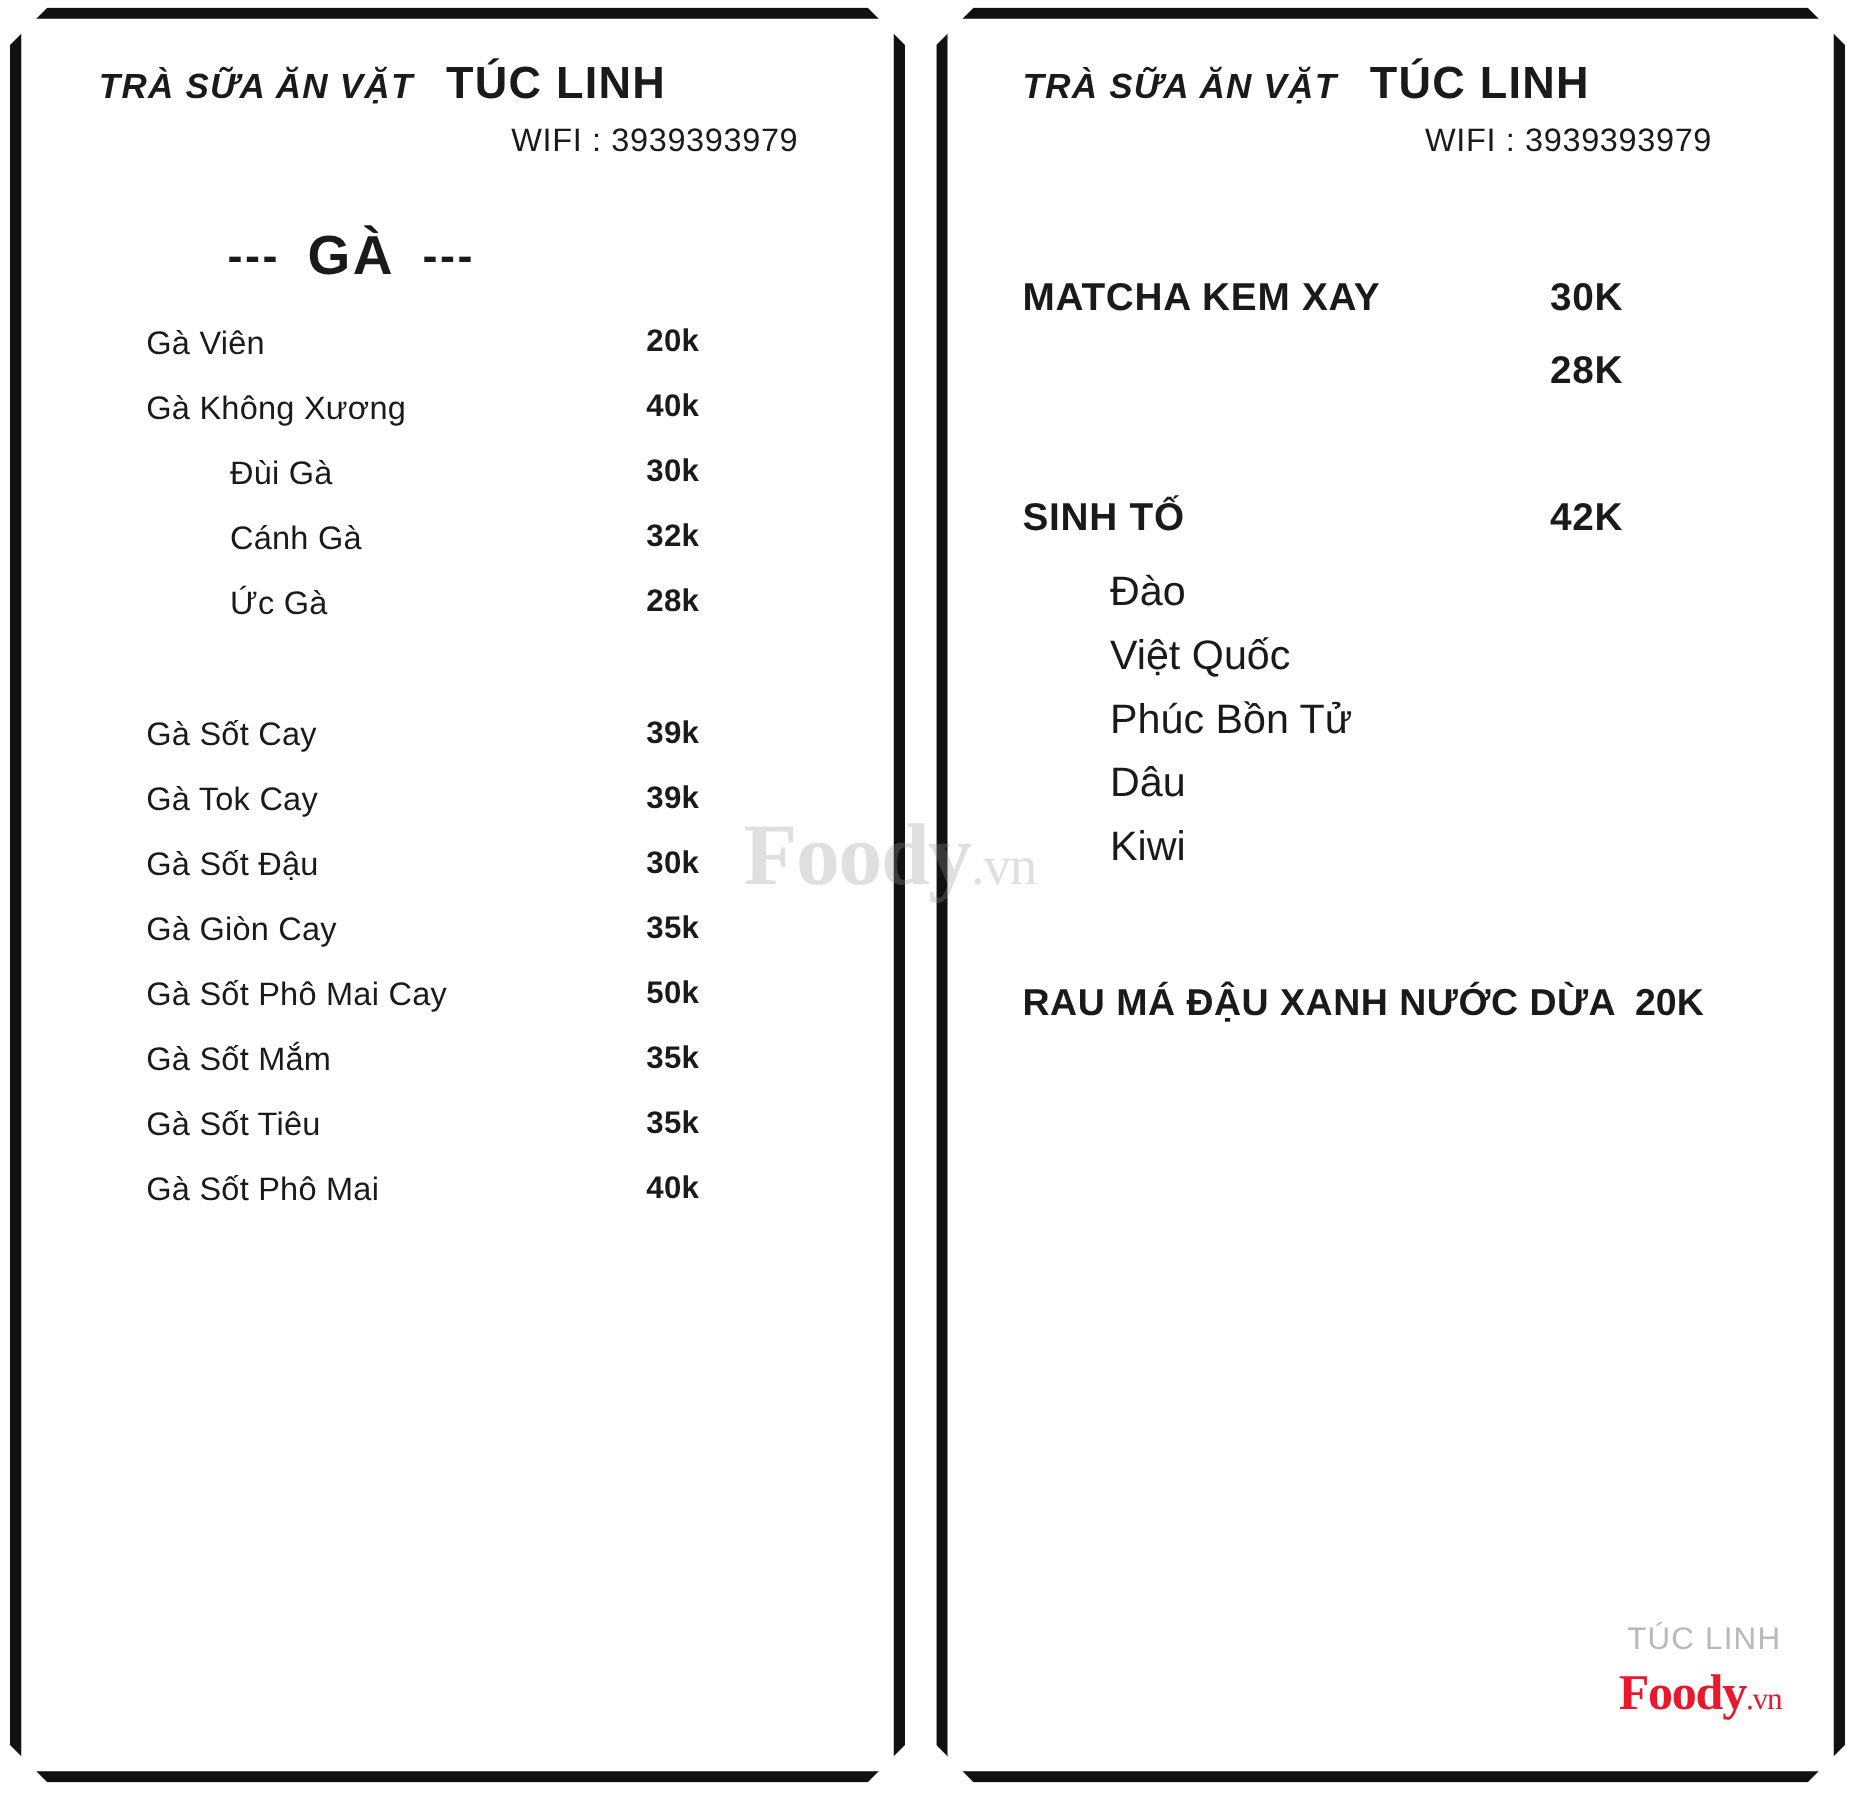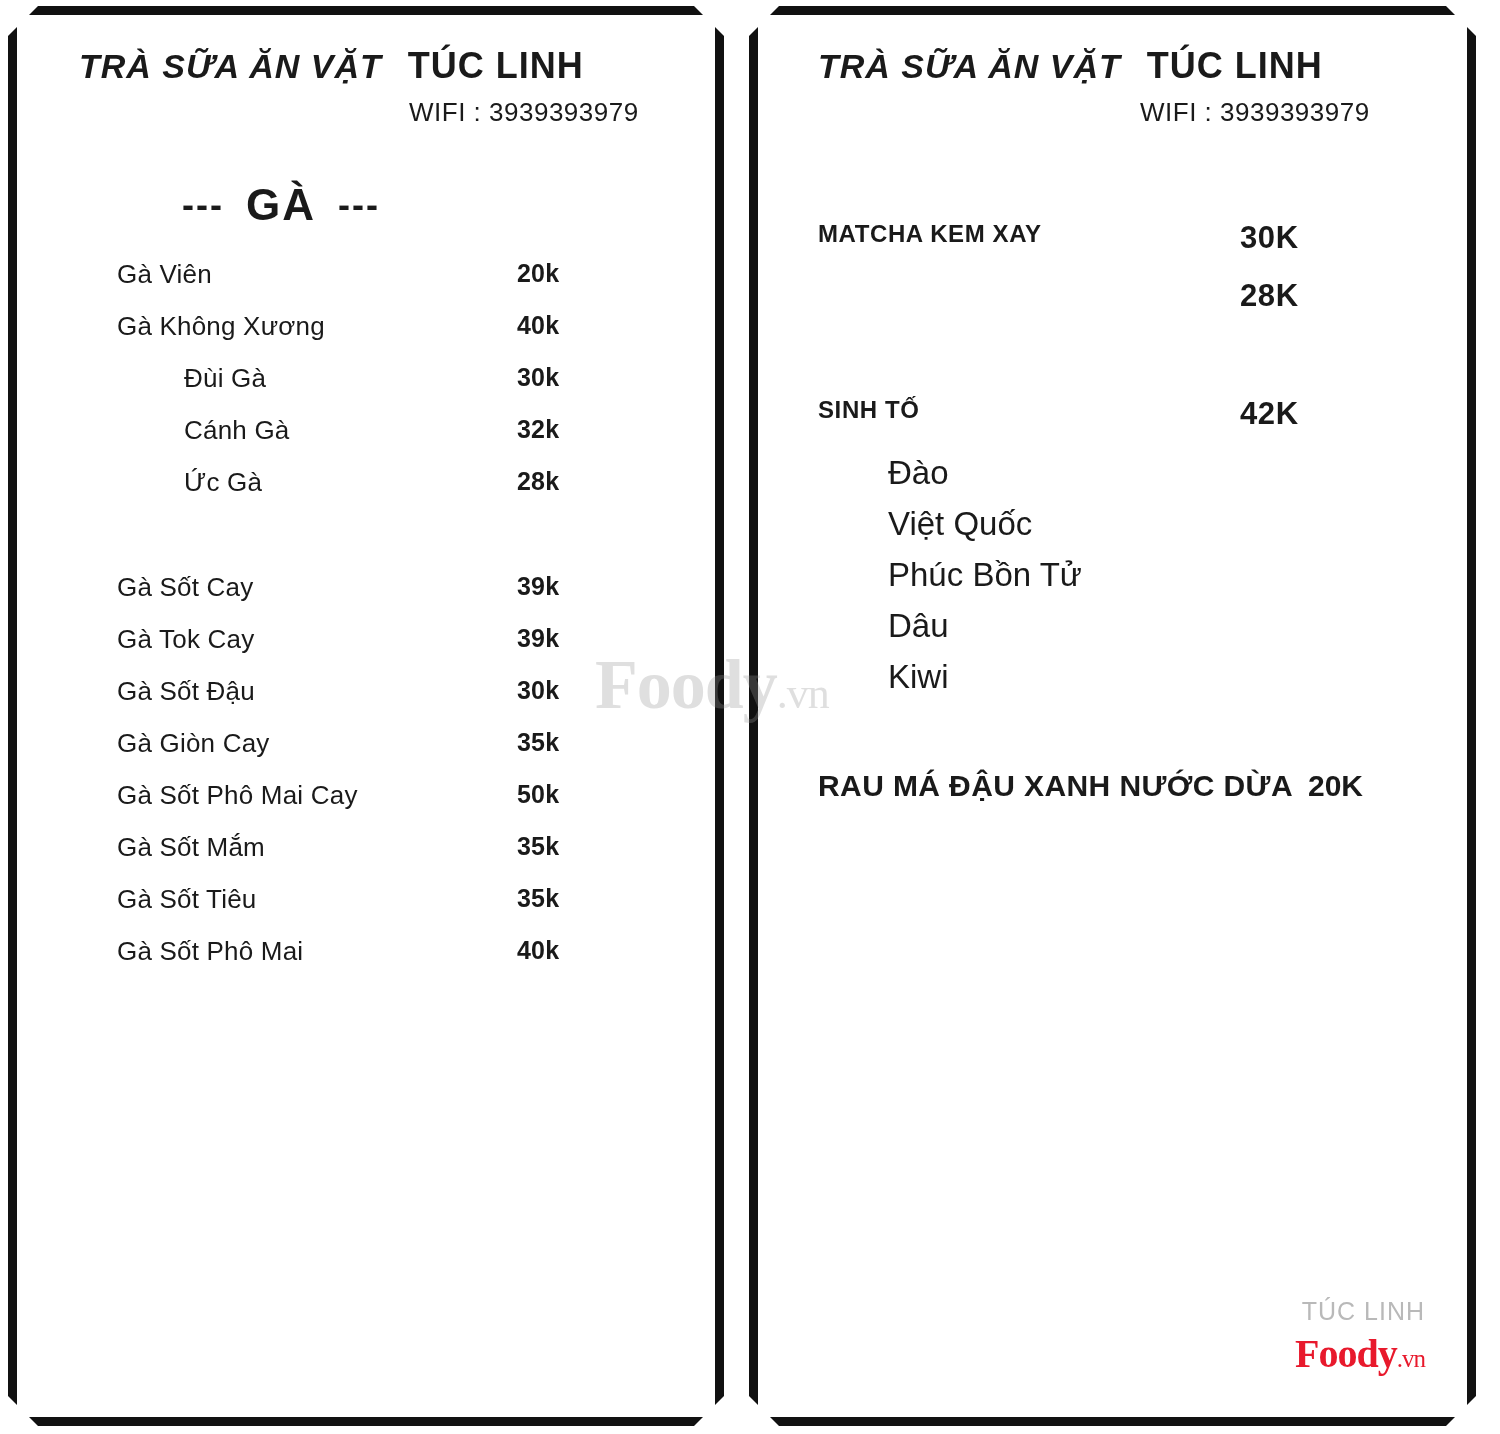--- a/index.html
+++ b/index.html
@@ -77,21 +77,21 @@
 
   .brand-row {
     display: flex;
     align-items: baseline;
     gap: 26px;
     white-space: nowrap;
   }
   .brand-italic {
     font-style: italic;
     font-weight: bold;
-    font-size: 34px;
+    font-size: 28px;
     letter-spacing: 1px;
   }
   .brand-name {
     font-weight: bold;
     font-size: 36px;
     letter-spacing: 1px;
   }
   .wifi {
     font-weight: normal;
     font-size: 26px;
@@ -157,21 +157,21 @@
   
   .list-right { top: 205px; }
   .big-row {
     display: flex;
     align-items: baseline;
     position: relative;
     height: 58px;
     padding-left: 10px;
   }
   .big-row .big-name {
-    font-size: 24px;
+    font-size: 31px;
     font-weight: bold;
     letter-spacing: 0.6px;
   }
   .big-row .big-price {
     font-size: 31px;
     font-weight: bold;
     position: absolute;
     left: 432px;
     letter-spacing: 0.6px;
   }
@@ -186,20 +186,21 @@
     font-weight: 500;
   }
   .gap-lg { height: 60px; }
 
   .wide-row {
     display: flex;
     align-items: baseline;
     position: relative;
     padding-left: 10px;
     height: 56px;
+    margin-top: 17px;
   }
   .wide-row .wide-name {
     font-size: 30px;
     font-weight: bold;
     letter-spacing: 0.4px;
   }
   .wide-row .wide-price {
     font-size: 30px;
     font-weight: bold;
     position: absolute;

